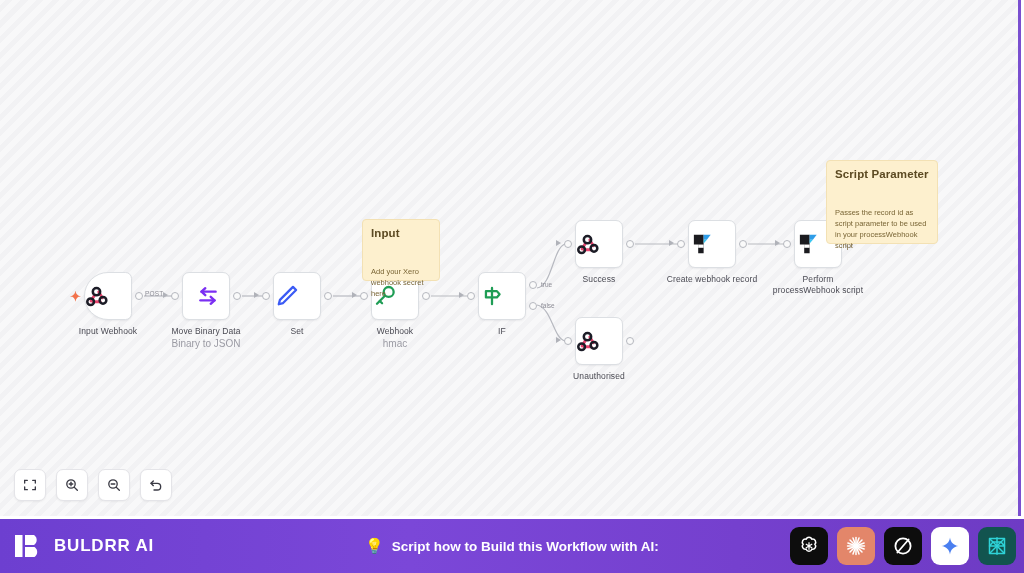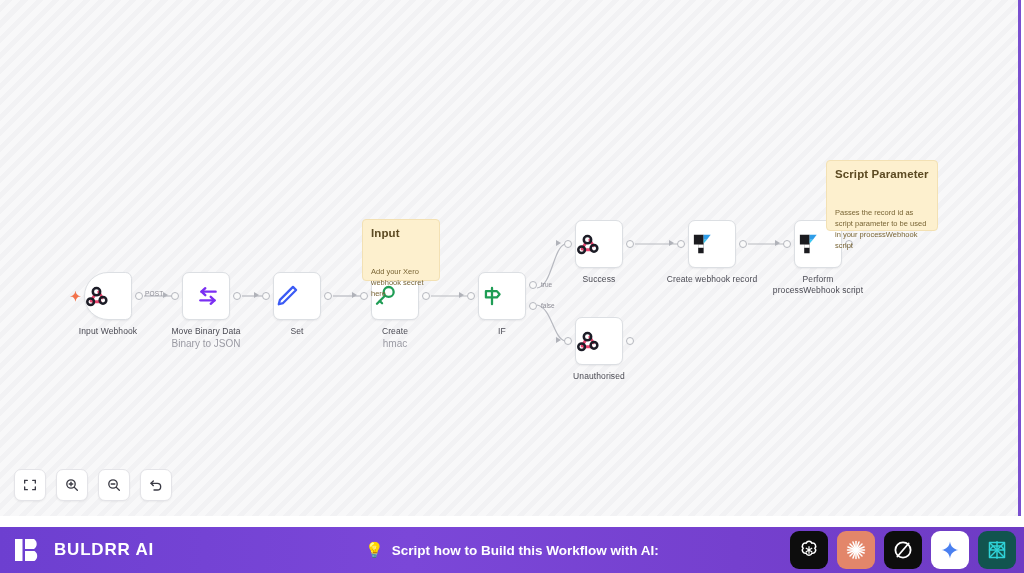--- a/index.html
+++ b/index.html
@@ -143,21 +143,21 @@
     border: 1px solid #e4e4e8;
     border-radius: 7px;
     display: flex; align-items: center; justify-content: center;
     box-shadow: 0 1px 2px rgba(0,0,0,.05);
     cursor: pointer;
   }
 
   
   #bottombar {
     position: absolute; left: 0; bottom: 0;
-    width: 1024px; height: 46px;
+    width: 1024px; height: 54px;
     background: linear-gradient(90deg, #6d3fd0 0%, #7b47d8 40%, #7540ce 72%, #6e3bc4 100%);
     display: flex; align-items: center;
   }
   #brand { display: flex; align-items: center; gap: 10px; margin-left: 14px; }
   #brand-name {
     color: #fff; font-size: 17px; font-weight: bold; letter-spacing: .8px;
   }
   #cta {
     position: absolute; left: 50%; transform: translateX(-50%);
     display: flex; align-items: center; gap: 8px;
@@ -243,21 +243,21 @@
       <svg width="26" height="26" viewBox="0 0 24 24">
         <g fill="none" stroke="#1f9d55" stroke-width="2.1" stroke-linecap="round" stroke-linejoin="round">
           <circle cx="15.4" cy="8.3" r="4.6"></circle>
           <path d="M12.2 11.6 L4.6 19.2"></path>
           <path d="M7.2 16.6 L9.3 18.7"></path>
         </g>
       </svg>
       <div class="arrow-in"></div>
       <div class="port in"></div>
       <div class="port out"></div>
-      <div class="node-label">Create</div>
+      <div class="node-label">Webhook</div>
       <div class="node-sub">hmac</div>
     </div>
 
     <div class="node" style="left:478px; top:272px;">
       <svg width="26" height="26" viewBox="0 0 24 24">
         <g fill="none" stroke="#1f9d55" stroke-width="2.1" stroke-linejoin="round" stroke-linecap="round">
           <path d="M12 4.5 V19.5"></path>
           <path d="M6.4 7.5 H16.5 L19 10.4 L16.5 13.3 H6.4 Z"></path>
         </g>
       </svg>
@@ -331,21 +331,21 @@
       <div class="port out"></div>
       <div class="node-label">Perform
 processWebhook script</div>
     </div>
 
     <div class="sticky" style="left:362px; top:219px; width:78px; height:62px;">
       <div class="sticky-title">Input</div>
       <div class="sticky-body">Add your Xero webhook secret here</div>
     </div>
 
-    <div class="sticky" style="left:826px; top:160px; width:112px; height:71px;">
+    <div class="sticky" style="left:826px; top:160px; width:112px; height:84px;">
       <div class="sticky-title">Script Parameter</div>
       <div class="sticky-body">Passes the record id as script parameter to be used in your processWebhook script</div>
     </div>
 
     <div id="right-strip"></div>
   </div>
 
   <div id="controls">
     <div class="ctl">
       <svg width="16" height="16" viewBox="0 0 24 24">

